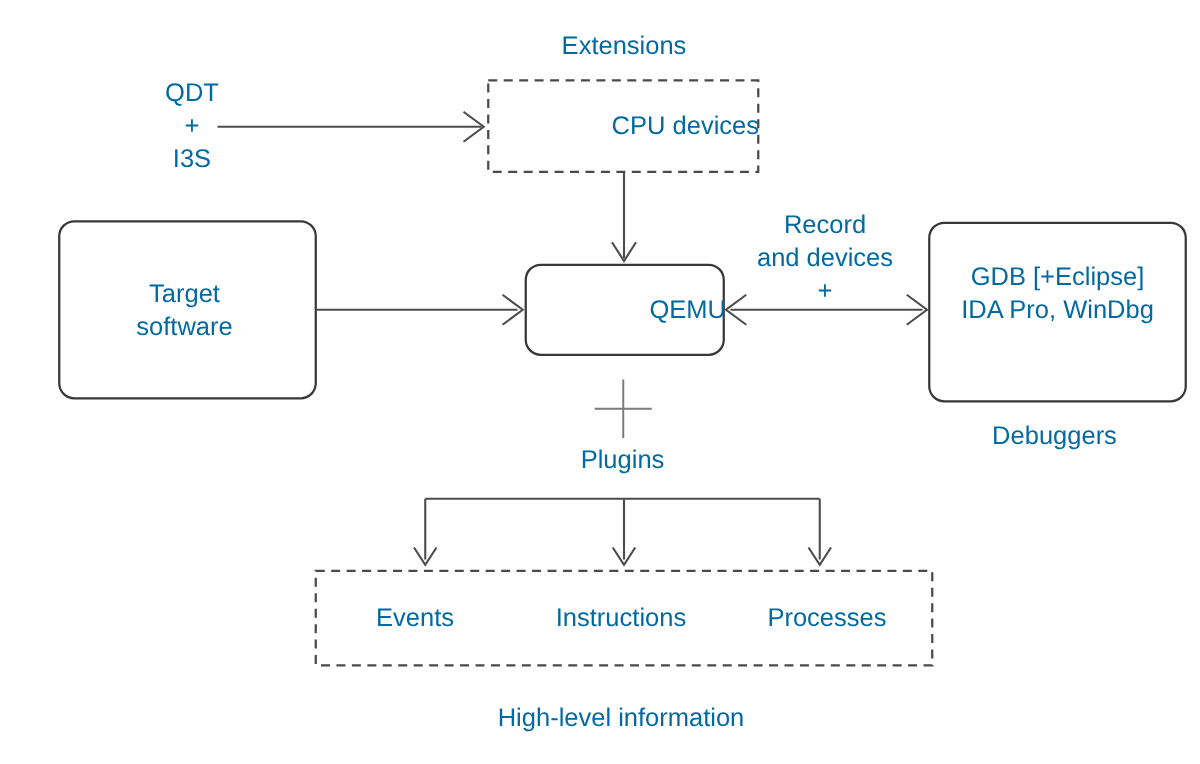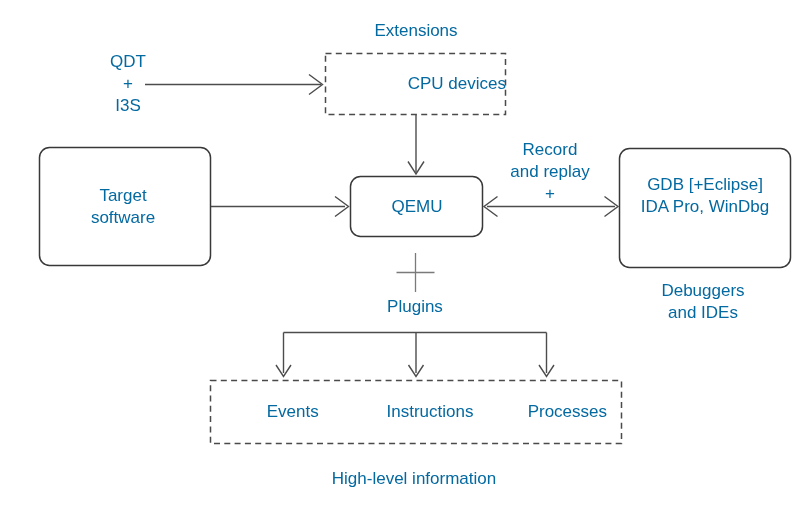--- a/index.html
+++ b/index.html
@@ -111,54 +111,53 @@
   </div>
 
   <div class="lbl" style="left:116px; top:51px;">
     <span>QDT</span>
     <span>+</span>
     <span>I3S</span>
   </div>
 
   <div class="lbl" style="left:538px; top:139px;">
     <span>Record</span>
-    <span>and replay</span>
+    <span>and devices</span>
     <span>+</span>
   </div>
 
   <div class="lbl" style="left:691px; top:280px;">
     <span>Debuggers</span>
-    <span>and IDEs</span>
   </div>
 
   <div class="lbl" style="left:403px; top:296px;">
     <span>Plugins</span>
   </div>
 
   <div class="lbl" style="left:402px; top:468px;">
     <span>High-level information</span>
   </div>
 
   <div class="nodelbl" style="left:313px; top:53px; width:181px; height:62px;align-items:flex-end;">
     <span>CPU devices</span>
   </div>
 
   <div class="nodelbl" style="left:27px; top:147px; width:168px; height:119px;">
     <span>Target</span>
     <span>software</span>
   </div>
 
-  <div class="nodelbl" style="left:338px; top:176px; width:134px; height:61px;">
+  <div class="nodelbl" style="left:338px; top:176px; width:134px; height:61px;align-items:flex-end;">
     <span>QEMU</span>
   </div>
 
   <div class="nodelbl" style="left:607px; top:148px; width:172px; height:96px;">
     <span>GDB [+Eclipse]</span>
     <span>IDA Pro, WinDbg</span>
   </div>
 
-  <div class="hl-row" style="left:212px; top:380px; width:412px; height:64px;">
+  <div class="hl-row" style="left:196px; top:380px; width:412px; height:64px;">
     <div class="cell">Events</div>
     <div class="cell">Instructions</div>
     <div class="cell">Processes</div>
   </div>
 
 </div>
 
 </body></html>

